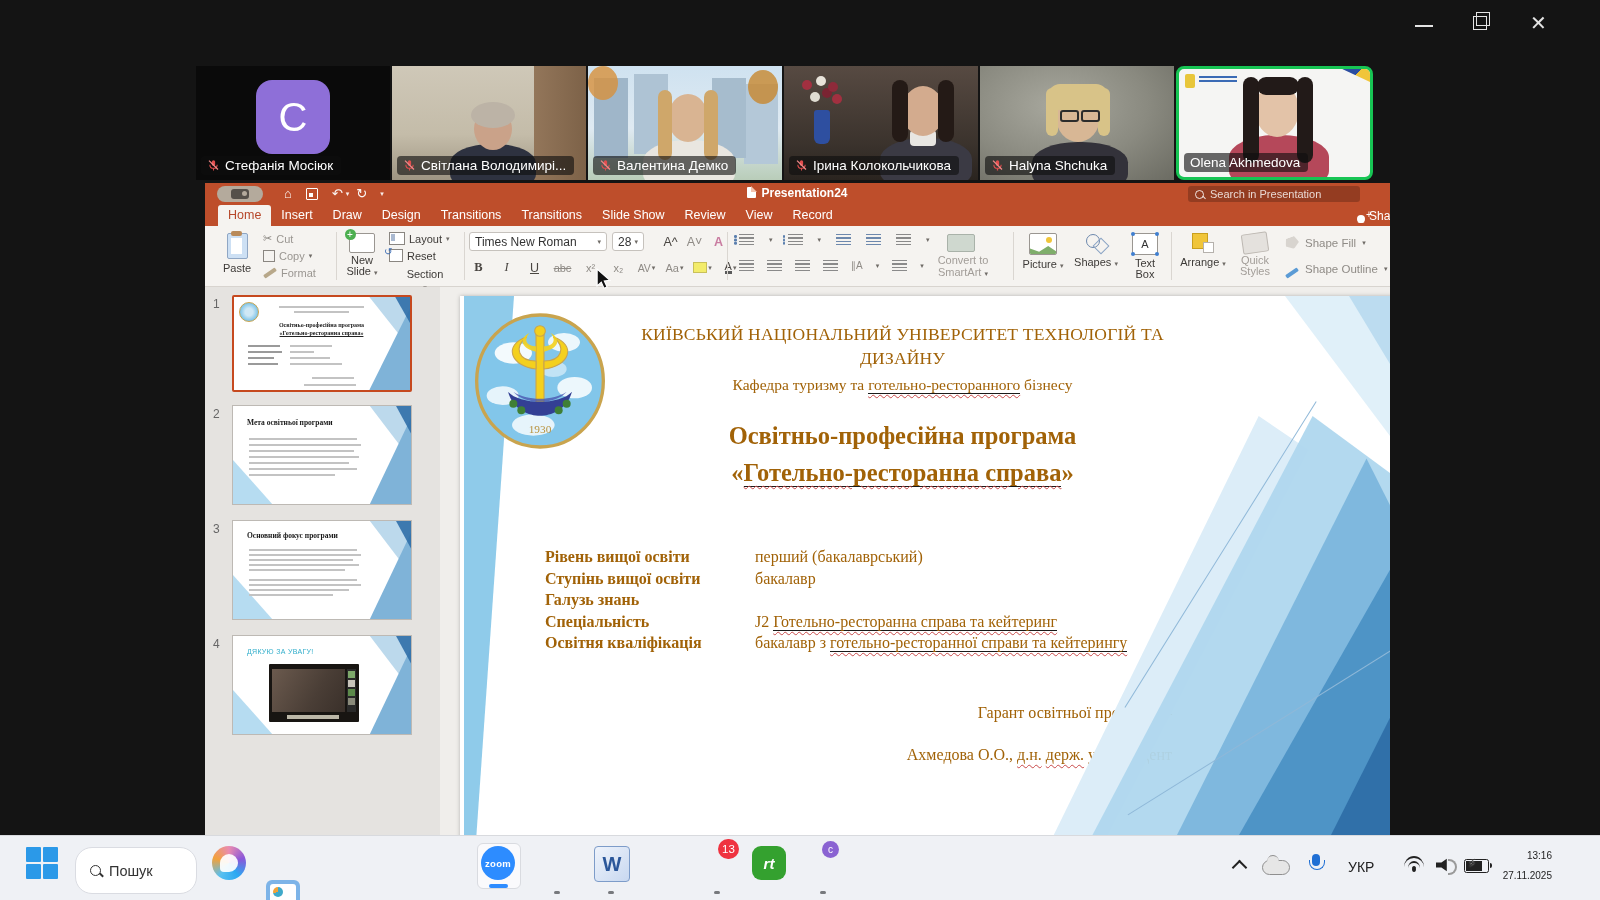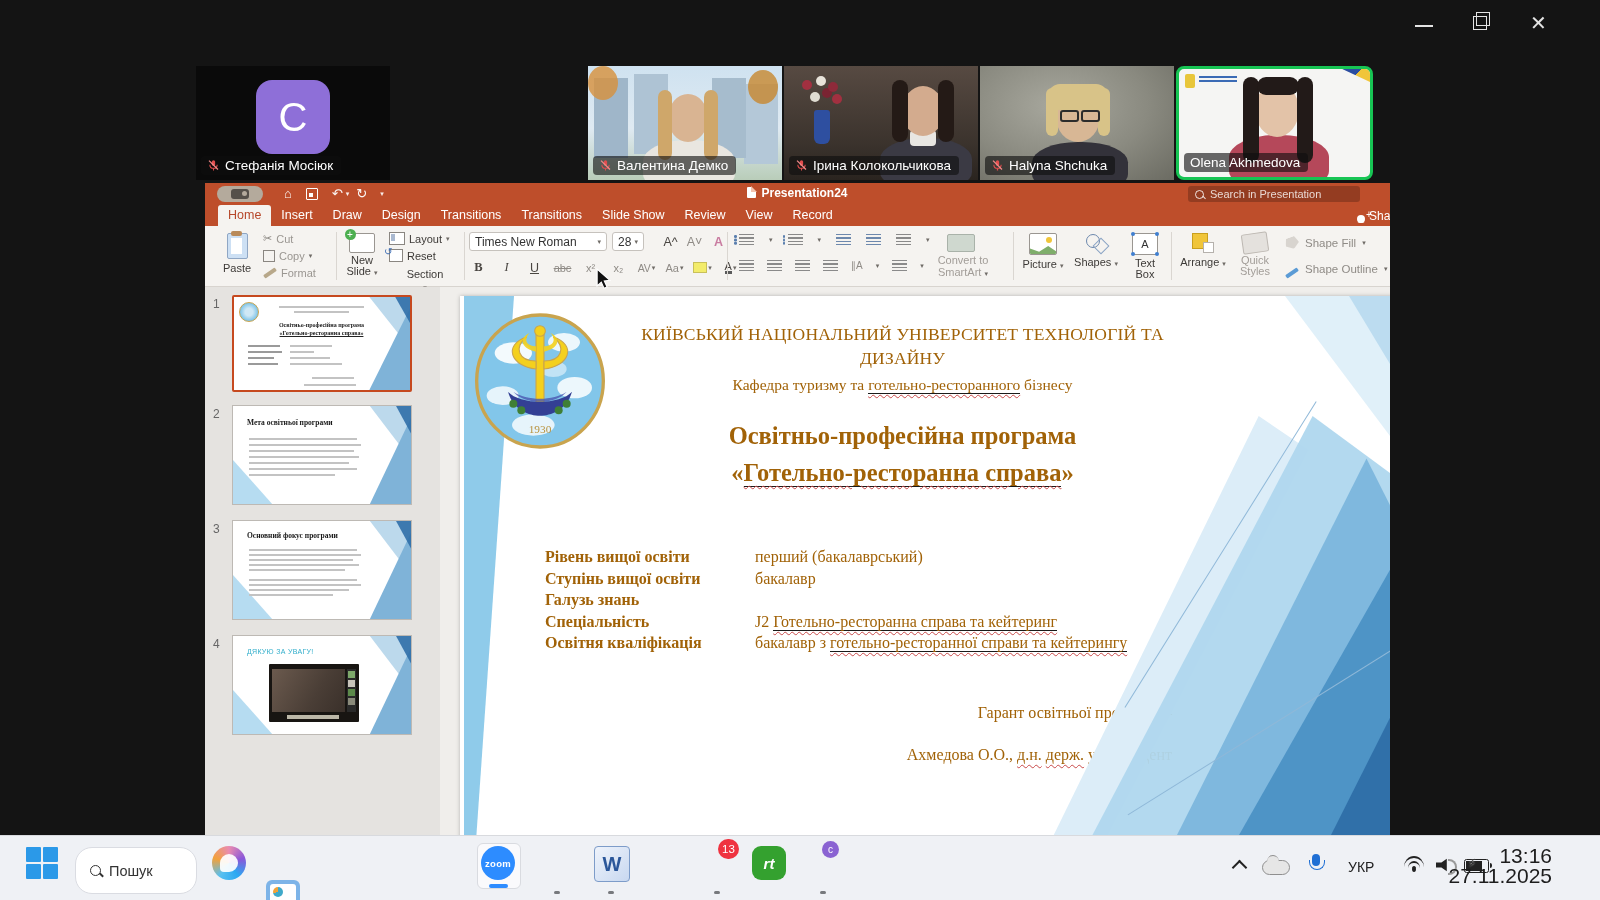--- a/index.html
+++ b/index.html
@@ -167,21 +167,21 @@
   .tray-mic{position:absolute;width:8px;height:12px;background:#1f6fd4;border-radius:4px;}
   .tray-mic::after{content:"";position:absolute;left:-3px;top:6px;width:14px;height:9px;border:1.8px solid #1f6fd4;border-top:none;border-radius:0 0 8px 8px;}
   .wifi{position:absolute;width:20px;height:16px;}
   .wifi i{position:absolute;border:2px solid #222;border-bottom:none;border-left:none;border-right:none;border-radius:50%;}
   .spk{position:absolute;width:18px;height:14px;background:#222;clip-path:polygon(0 32%,30% 32%,60% 5%,60% 95%,30% 68%,0 68%);}
   .spk-w{position:absolute;width:7px;height:12px;border:2px solid #9a9a9a;border-left:none;border-radius:0 10px 10px 0;}
   .batt{position:absolute;width:23px;height:12px;border:1.6px solid #222;border-radius:2.5px;}
   .batt::before{content:"";position:absolute;right:-4px;top:3px;width:2.5px;height:5px;background:#222;border-radius:0 2px 2px 0;}
   .batt i{position:absolute;left:1px;top:1px;bottom:1px;width:70%;background:#222;}
   .batt em{position:absolute;left:3px;top:-3px;font-style:normal;font-size:11px;color:#222;text-shadow:0 0 2px #fff;}
-  .clock{position:absolute;right:48px;top:10px;text-align:right;font-size:21px;color:#1d1d1d;line-height:20px;}
+  .clock{position:absolute;right:48px;top:10px;text-align:right;font-size:10px;color:#1d1d1d;line-height:20px;}
 
   .cursor{position:absolute;left:594px;top:268px;z-index:50;}
 </style>
 </head>
 <body>
 
 <div class="screen">
 
   <div class="abs winctl wc-min"></div>
   <div class="abs winctl wc-restore"></div>
@@ -195,20 +195,35 @@
       <svg width="13" height="13" viewBox="0 0 16 16">
           <rect x="6" y="1.5" width="4" height="7" rx="2" fill="#e24d4d"></rect>
           <path d="M3.5 7c0 3 2 4.5 4.5 4.5S12.5 10 12.5 7" stroke="#e24d4d" fill="none" stroke-width="1.3"></path>
           <line x1="8" y1="11.5" x2="8" y2="14" stroke="#e24d4d" stroke-width="1.3"></line>
           <line x1="2.5" y1="2" x2="13.5" y2="13" stroke="#f08a8a" stroke-width="1.6"></line>
         </svg>
       <span>Стефанія Мосіюк</span>
     </div>
   </div>
 
+  <div class="tile" style="left:392px;width:194px;background:linear-gradient(180deg,#cfc8b8 0%,#c4bca9 60%,#9e9582 100%);">
+    <div class="abs" style="right:0;top:0;width:52px;height:114px;background:linear-gradient(90deg,#93765a,#7d6248);"></div>
+    <div class="body" style="left:58px;top:78px;width:86px;height:40px;background:#2e3240;"></div>
+    <div class="head" style="left:82px;top:42px;width:38px;height:42px;background:#caa289;"></div>
+    <div class="head" style="left:79px;top:36px;width:44px;height:26px;background:#bcb3a6;"></div>
+    <div class="vname">
+      <svg width="13" height="13" viewBox="0 0 16 16">
+          <rect x="6" y="1.5" width="4" height="7" rx="2" fill="#e24d4d"></rect>
+          <path d="M3.5 7c0 3 2 4.5 4.5 4.5S12.5 10 12.5 7" stroke="#e24d4d" fill="none" stroke-width="1.3"></path>
+          <line x1="8" y1="11.5" x2="8" y2="14" stroke="#e24d4d" stroke-width="1.3"></line>
+          <line x1="2.5" y1="2" x2="13.5" y2="13" stroke="#f08a8a" stroke-width="1.6"></line>
+        </svg>
+      <span>Світлана Володимирі...</span>
+    </div>
+  </div>
 
   <div class="tile" style="left:588px;width:194px;background:linear-gradient(180deg,#cfe2f0 0%,#dfeaf2 55%,#b9cdb9 100%);">
     <div class="abs" style="left:6px;top:12px;width:34px;height:80px;background:#9fb6c9;box-shadow:40px -4px 0 #aec3d4, 118px 0 0 #a6bccd, 150px 6px 0 #b4c8d8;"></div>
     <div class="abs" style="left:0;top:0;width:30px;height:34px;background:#d8913c;border-radius:50%;opacity:.8;box-shadow:160px 4px 0 #c8882f;"></div>
     <div class="body" style="left:55px;top:74px;width:92px;height:44px;background:#e9e6e0;"></div>
     <div class="head" style="left:80px;top:28px;width:40px;height:48px;background:#d9b492;"></div>
     <div class="abs" style="left:70px;top:24px;width:14px;height:70px;background:#cfa76a;border-radius:8px;box-shadow:46px 0 0 #cfa76a;"></div>
     <div class="vname">
       <svg width="13" height="13" viewBox="0 0 16 16">
           <rect x="6" y="1.5" width="4" height="7" rx="2" fill="#e24d4d"></rect>

